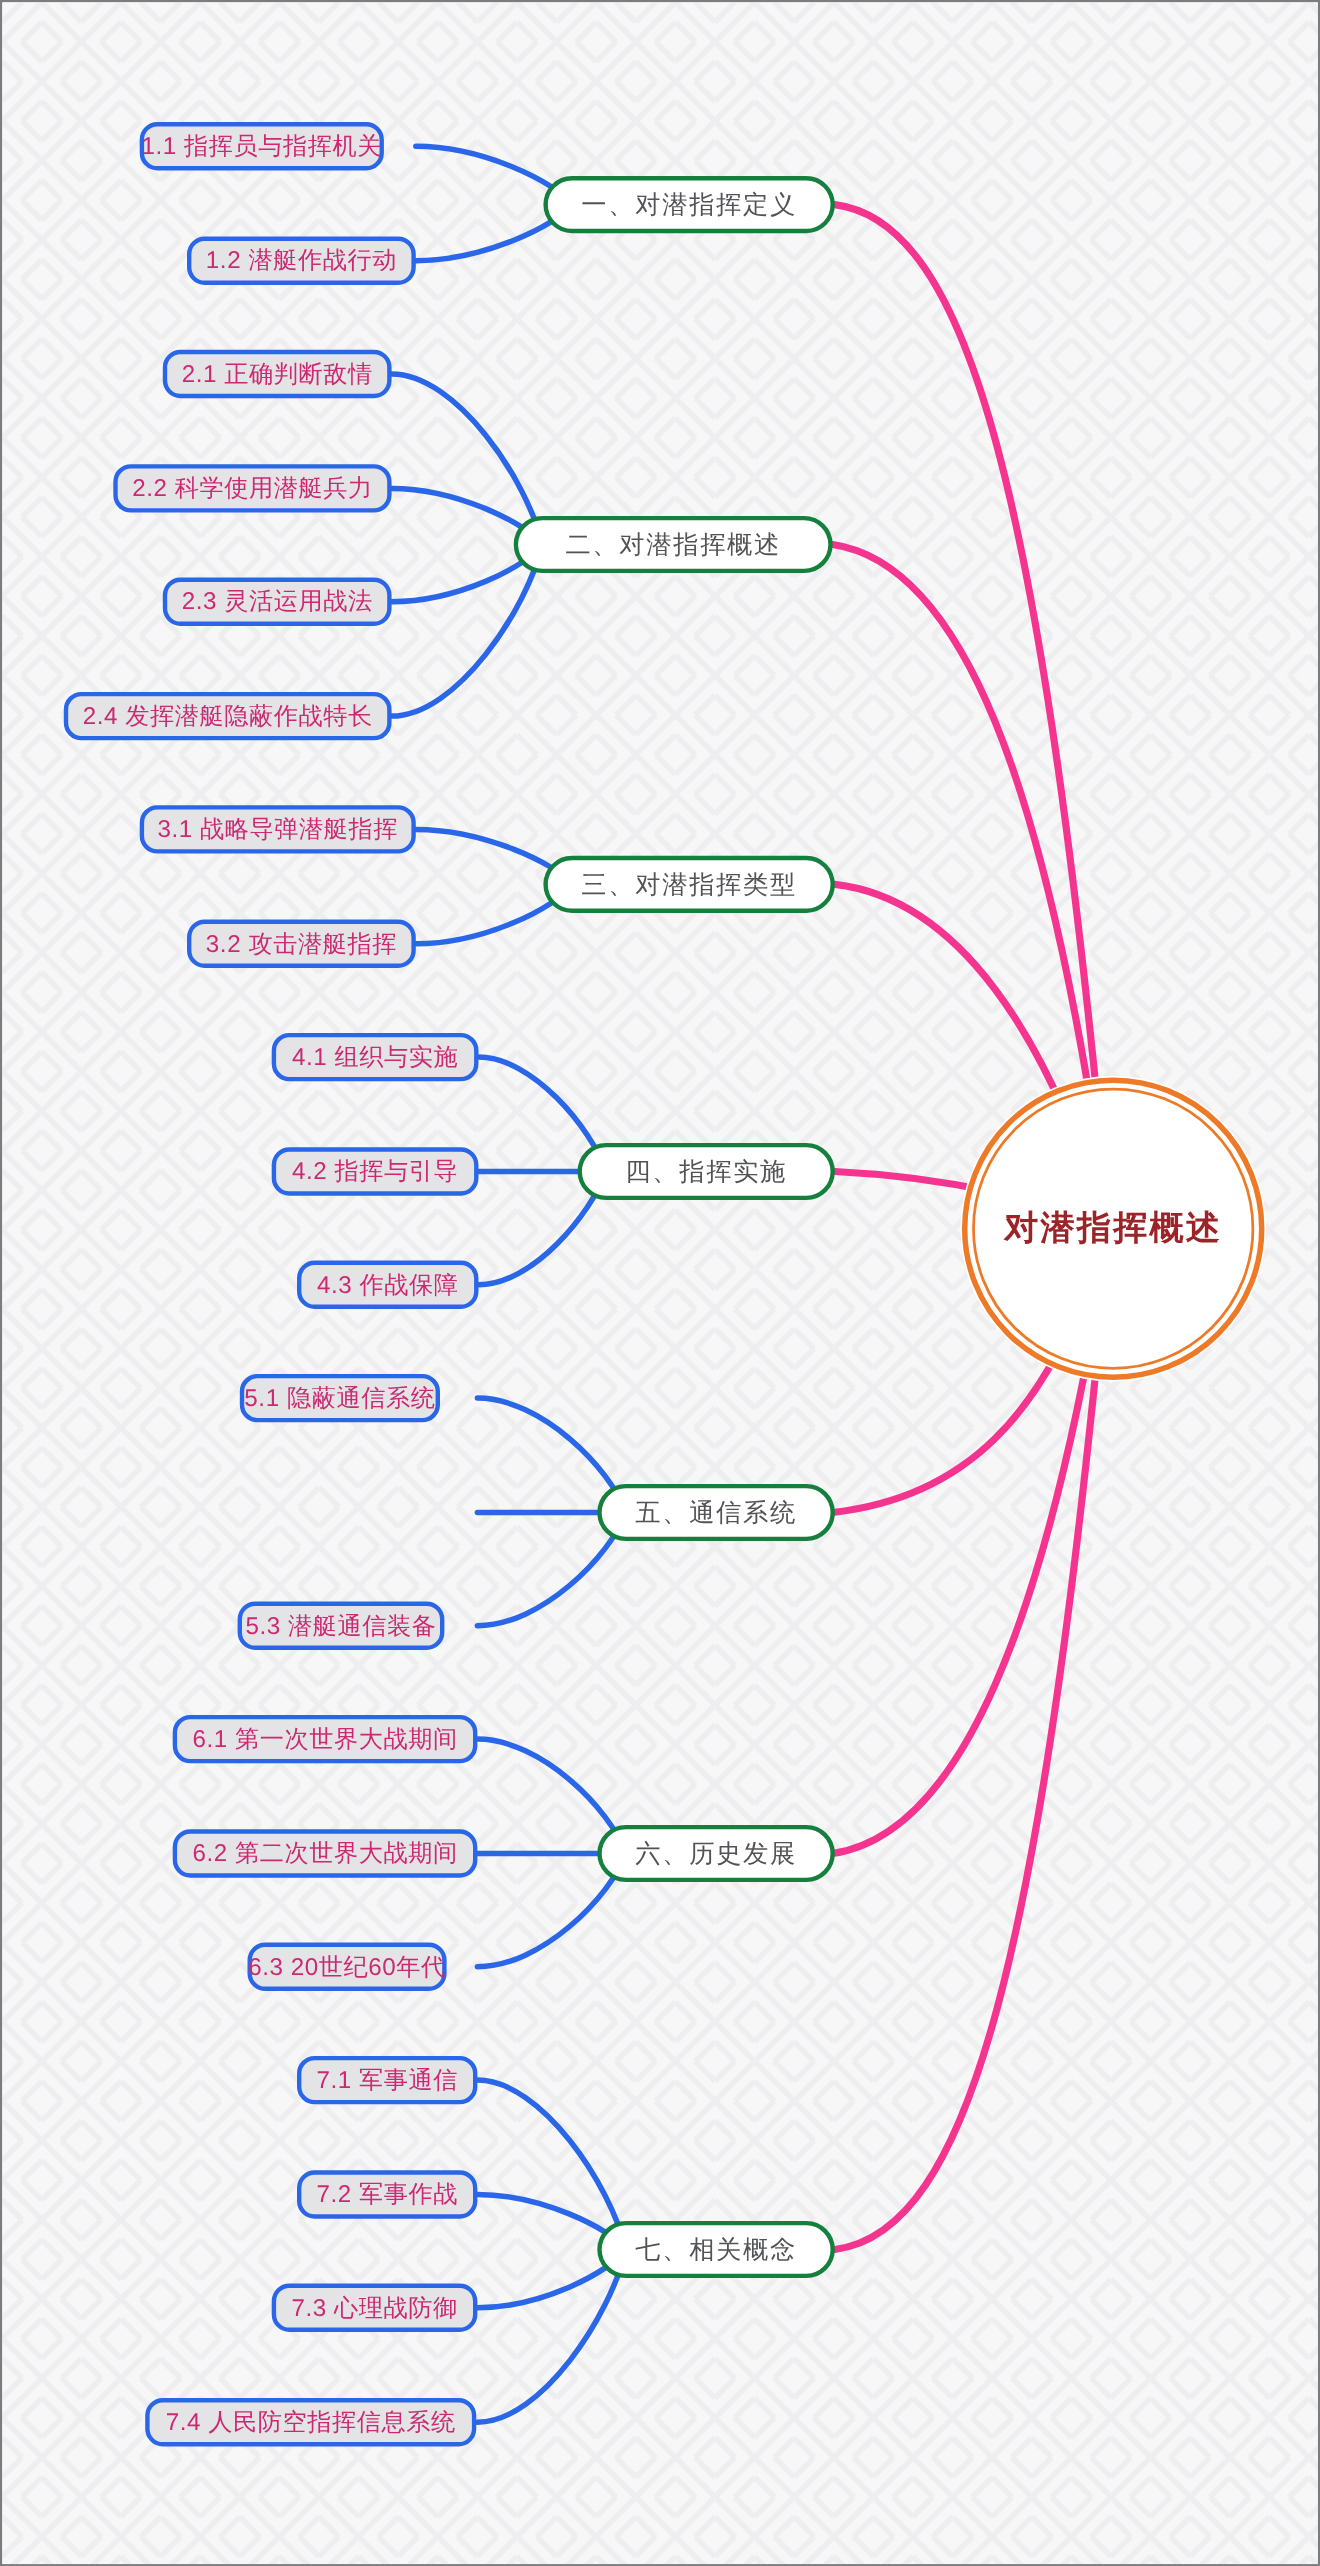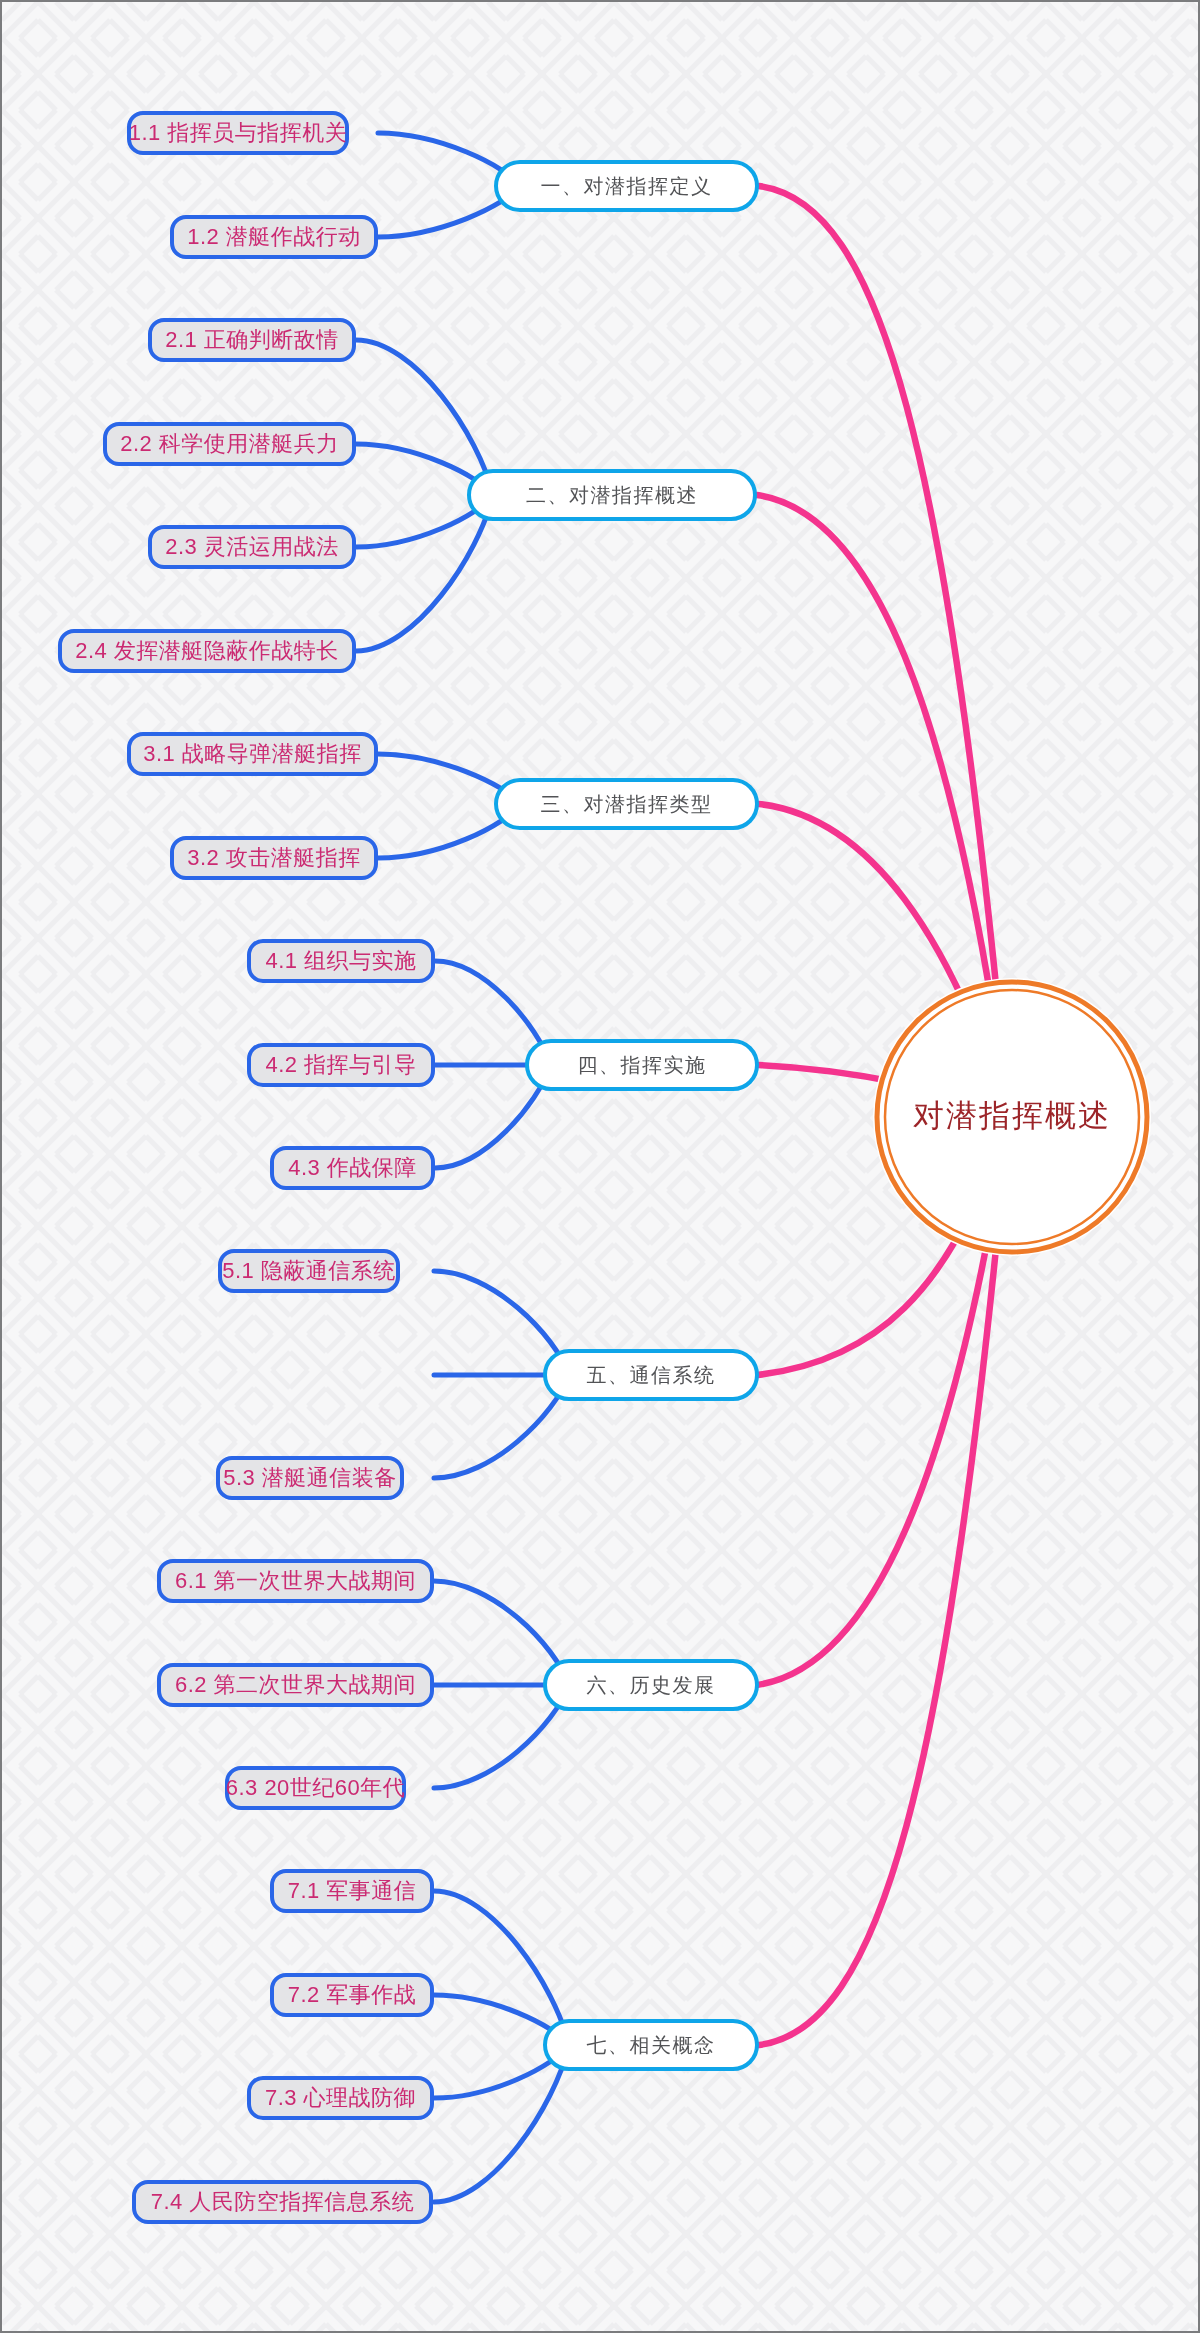--- a/index.html
+++ b/index.html
@@ -8,37 +8,38 @@
     width:1200px;height:2333px;
     box-sizing:border-box;
     border:2px solid #7b7c7e;
     overflow:hidden;
     background:#f7f7f8;
     font-family:"Liberation Sans","DejaVu Sans",sans-serif;
   }
   #scene{position:absolute;left:0;top:0;}
   .mnode{
     position:absolute;box-sizing:border-box;height:52px;
-    background:#ffffff;border:4px solid #0ea5e9;border-radius:26px;
+    background:#ffffff;border:4px solid #15803d;border-radius:26px;
     display:flex;align-items:center;justify-content:center;
-    font-size:20px;color:#525356;letter-spacing:1.5px;white-space:nowrap;
+    font-size:23px;color:#525356;letter-spacing:1.5px;white-space:nowrap;
     z-index:2;
   }
   .snode{
     position:absolute;box-sizing:border-box;height:44px;
     background:#e4e4e7;border:4px solid #2a66e8;border-radius:16px;
     display:flex;align-items:center;justify-content:center;
     font-size:22px;color:#cb2a72;letter-spacing:0.5px;white-space:nowrap;
     z-index:2;
   }
   .center-label{
     position:absolute;left:880px;top:1094px;width:260px;height:40px;
     display:flex;align-items:center;justify-content:center;
     font-size:31px;color:#9c2428;letter-spacing:2px;white-space:nowrap;
     z-index:3;
+    font-weight:bold;
   }
 </style>
 <title>对潜指挥概述</title></head>
 <body>
 
 <div id="canvas">
 
   <svg id="scene" width="1200" height="2333" viewBox="0 0 1200 2333">
     <defs>
       <pattern id="weave" width="72" height="72" patternUnits="userSpaceOnUse">

